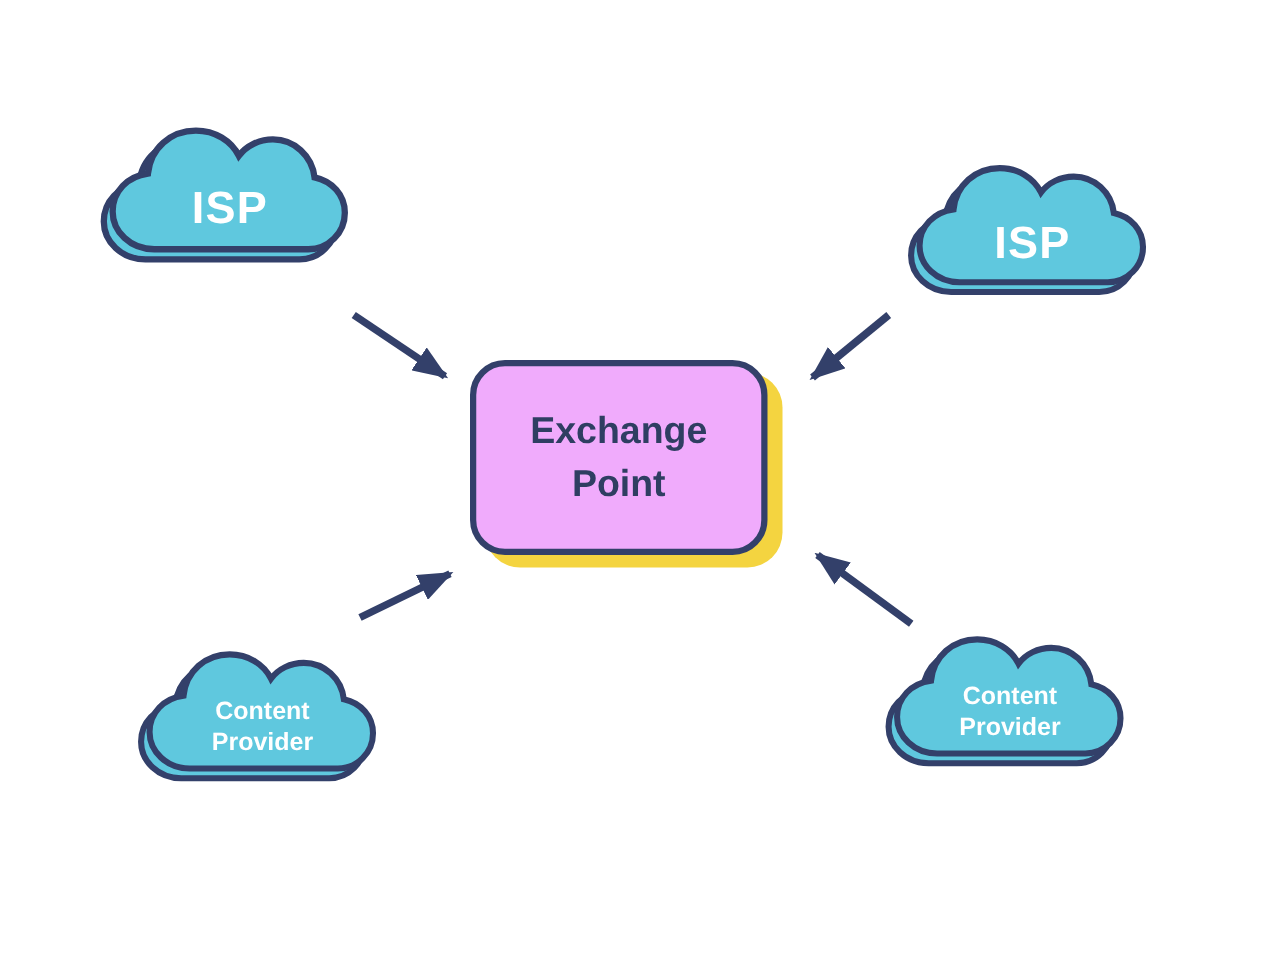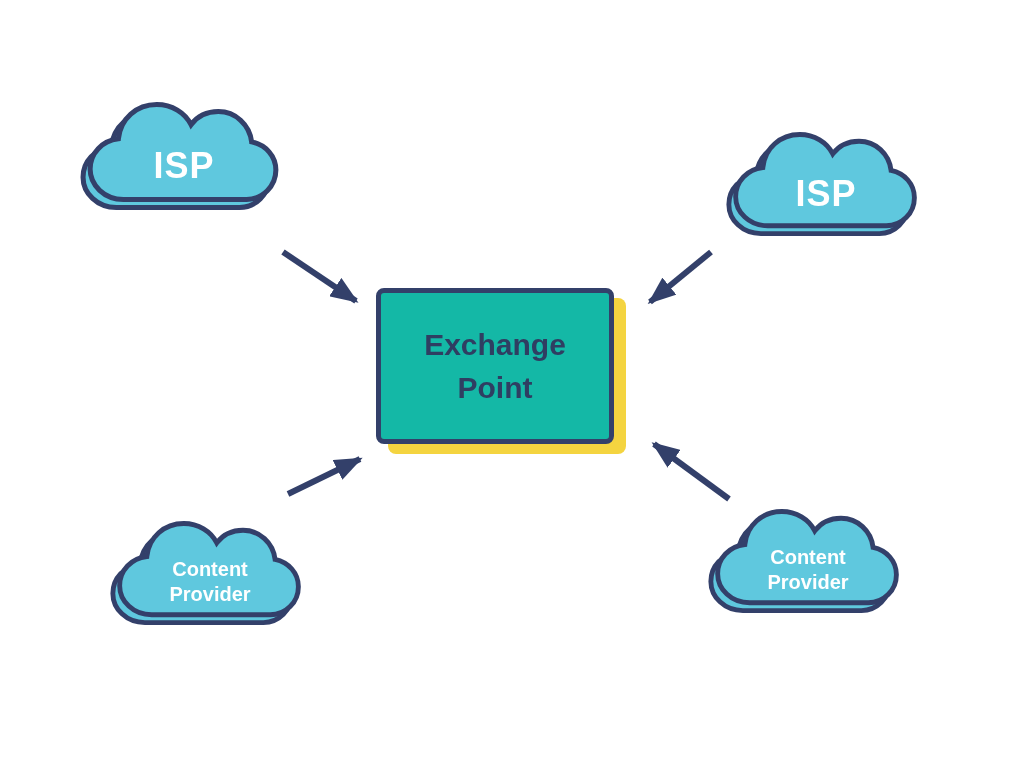--- a/index.html
+++ b/index.html
@@ -55,23 +55,23 @@
   .cloud-bl { left: 106px; top: 506px; width: 208px; height: 136px; }
   .cloud-br { left: 704px; top: 494px; width: 208px; height: 136px; }
 
   
   .exchange-box {
     position: absolute;
     left: 376px;
     top: 288px;
     width: 228px;
     height: 146px;
-    background: #14b8a6;
+    background: #f0abfc;
     border: 5px solid #33406A;
-    border-radius: 8px;
+    border-radius: 28px;
     box-shadow: 12px 10px 0 0 #F4D440;
     display: flex;
     align-items: center;
     justify-content: center;
   }
   .exchange-label {
     width: 170px;
     text-align: center;
     color: #2F3E62;
     font-weight: bold;

